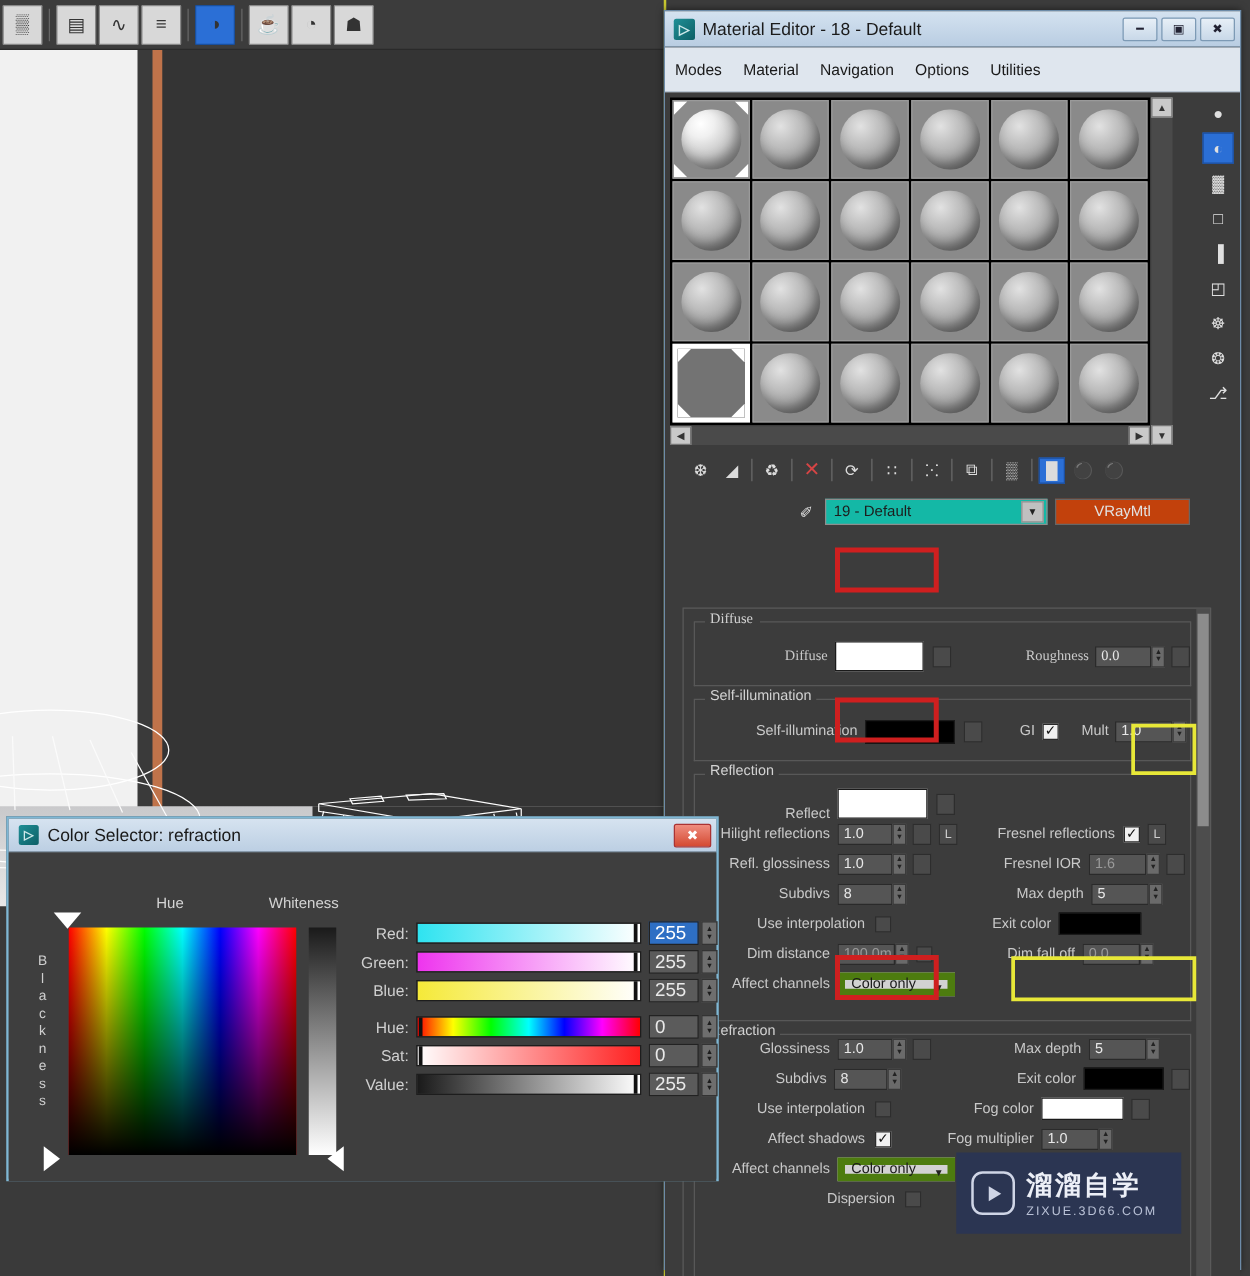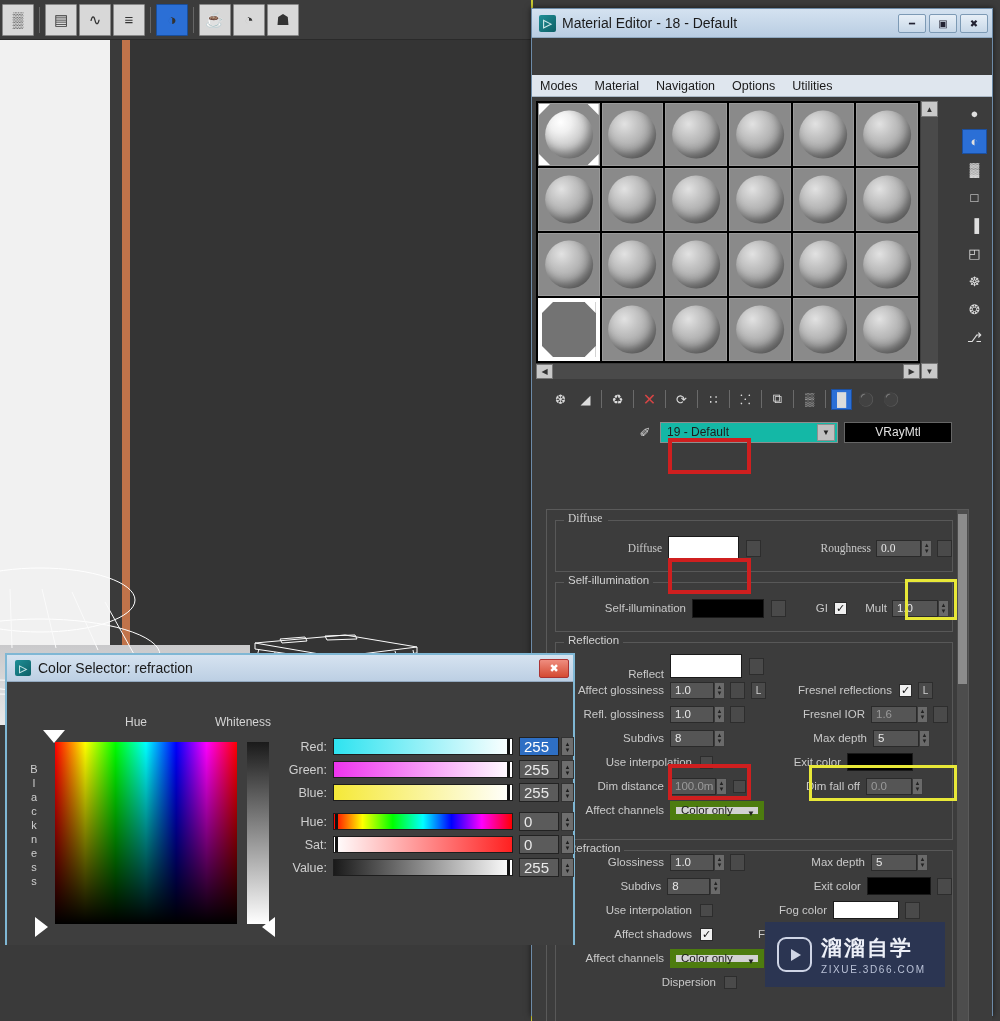--- a/index.html
+++ b/index.html
@@ -80,22 +80,22 @@
   }
   .me-title-text { font-size: 14px; color: #1b1b1b; flex: 1; }
   .win-btns { display: flex; gap: 3px; }
   .win-btn {
     width: 28px; height: 19px; background: linear-gradient(to bottom,#e7eff7,#c8d8e8);
     border: 1px solid #7d9ab5; border-radius: 2px;
     display: flex; align-items: center; justify-content: center;
     font-size: 10px; color: #223; }
 
   .me-menu {
-    height: 22px; background: #dfe6ee; display: flex; align-items: center;
-    padding-left: 8px; gap: 17px; border-bottom: 1px solid #aab8c6; margin-top: 37px;
+    height: 36px; background: #dfe6ee; display: flex; align-items: center;
+    padding-left: 8px; gap: 17px; border-bottom: 1px solid #aab8c6;
   }
   .me-menu span { font-size: 12.5px; color: #1a1a1a; }
 
   .me-body { position: relative; height: 955px; background: #3c3c3c; padding: 4px; }
 
   
   .slots-wrap { position: relative; display: flex; }
   .slots-grid {
     width: 384px; height: 262px; background: #000;
     display: grid; grid-template-columns: repeat(6, 1fr); grid-template-rows: repeat(4, 1fr);
@@ -174,21 +174,21 @@
     width: 178px; height: 21px; background: #14b8a6; border: 1px solid #8e8e8e;
     display: flex; align-items: center; padding-left: 6px;
     font-size: 12px; color: #1d1d1d; position: relative;
   }
   .name-combo .arrow {
     position: absolute; right: 2px; top: 1px; width: 18px; height: 17px;
     background: #c0c0c0; border: 1px solid #909090;
     display: flex; align-items: center; justify-content: center; font-size: 8px; color: #222;
   }
   .mtl-type-btn {
-    width: 108px; height: 21px; background: #000000; border: 1px solid #666;
+    width: 108px; height: 21px; background: #c2410c; border: 1px solid #666;
     display: flex; align-items: center; justify-content: center;
     font-size: 12px; color: #e2e2e2;
   }
 
   
   .rollout {
     position: absolute; left: 14px; top: 412px; width: 423px; height: 538px;
     background: #3c3c3c; border: 1px solid #5a5a5a; overflow: hidden;
   }
   .roll-scroll {
@@ -588,21 +588,21 @@
           <div class="group-top-r" style="width:340px;"></div>
         <div class="group-label">Reflection</div>
 
         <div class="prow" style="margin-top:12px;">
           <div class="lbl" style="width:108px;margin-top:15px;">Reflect</div>
           <div class="swatch" style="width:72px;height:24px;background:#ffffff;margin-left:6px;"></div>
           <div class="mapbtn" style="margin-left:7px;"></div>
         </div>
 
         <div class="prow">
-          <div class="lbl" style="width:108px;">Affect glossiness</div>
+          <div class="lbl" style="width:108px;">Hilight reflections</div>
           <div class="spin-field" style="width:44px;margin-left:6px;">1.0</div>
           <div class="spin-btn">▲<br>▼</div>
           <div class="mapbtn" style="margin-left:5px;"></div>
           <div class="lbtn" style="margin-left:6px;">L</div>
           <div class="lbl" style="width:112px;margin-left:14px;">Fresnel reflections</div>
           <div class="chk" style="margin-left:7px;">✓</div>
           <div class="lbtn" style="margin-left:6px;">L</div>
         </div>
 
         <div class="prow">

